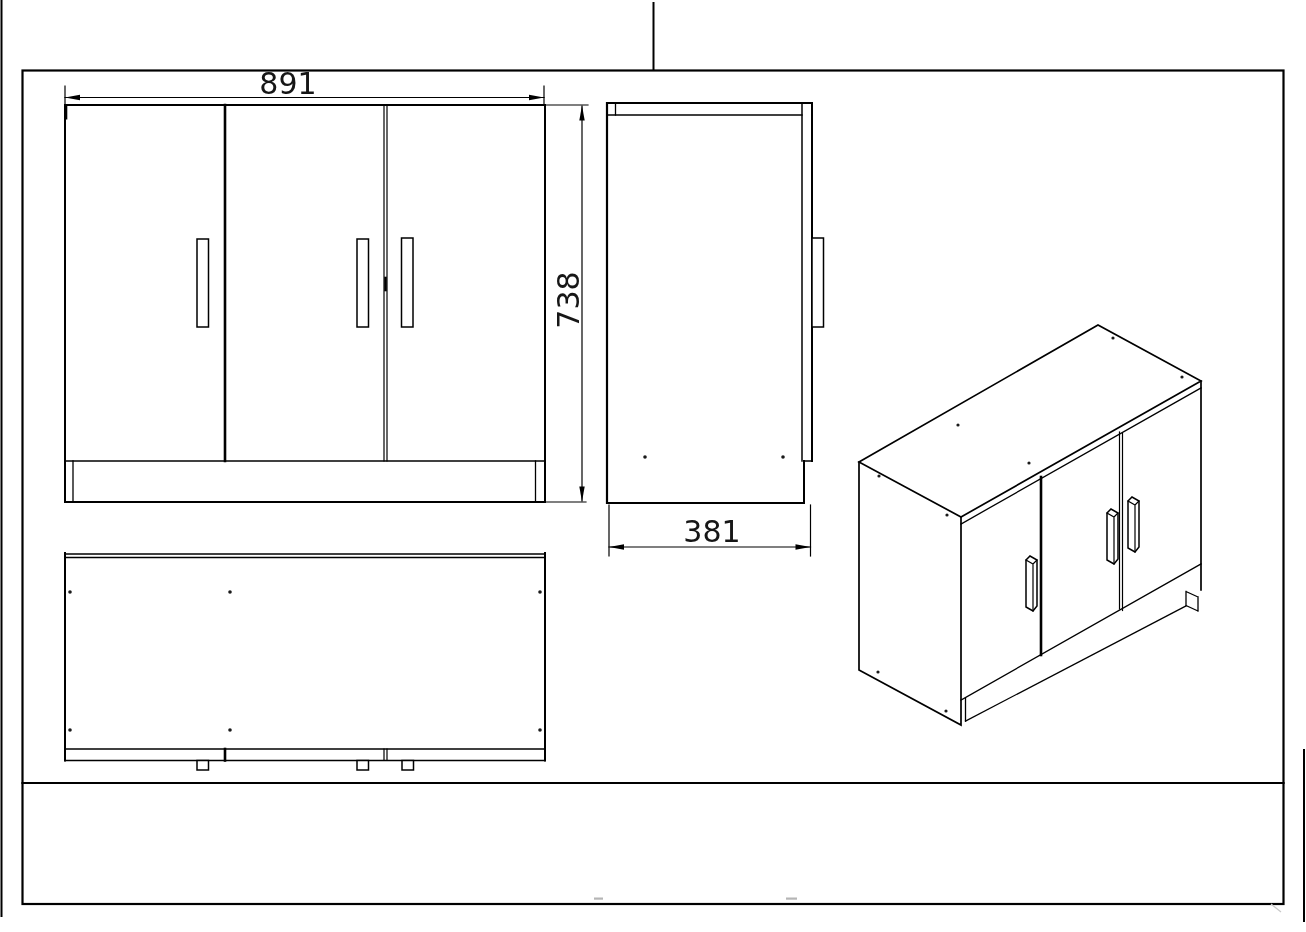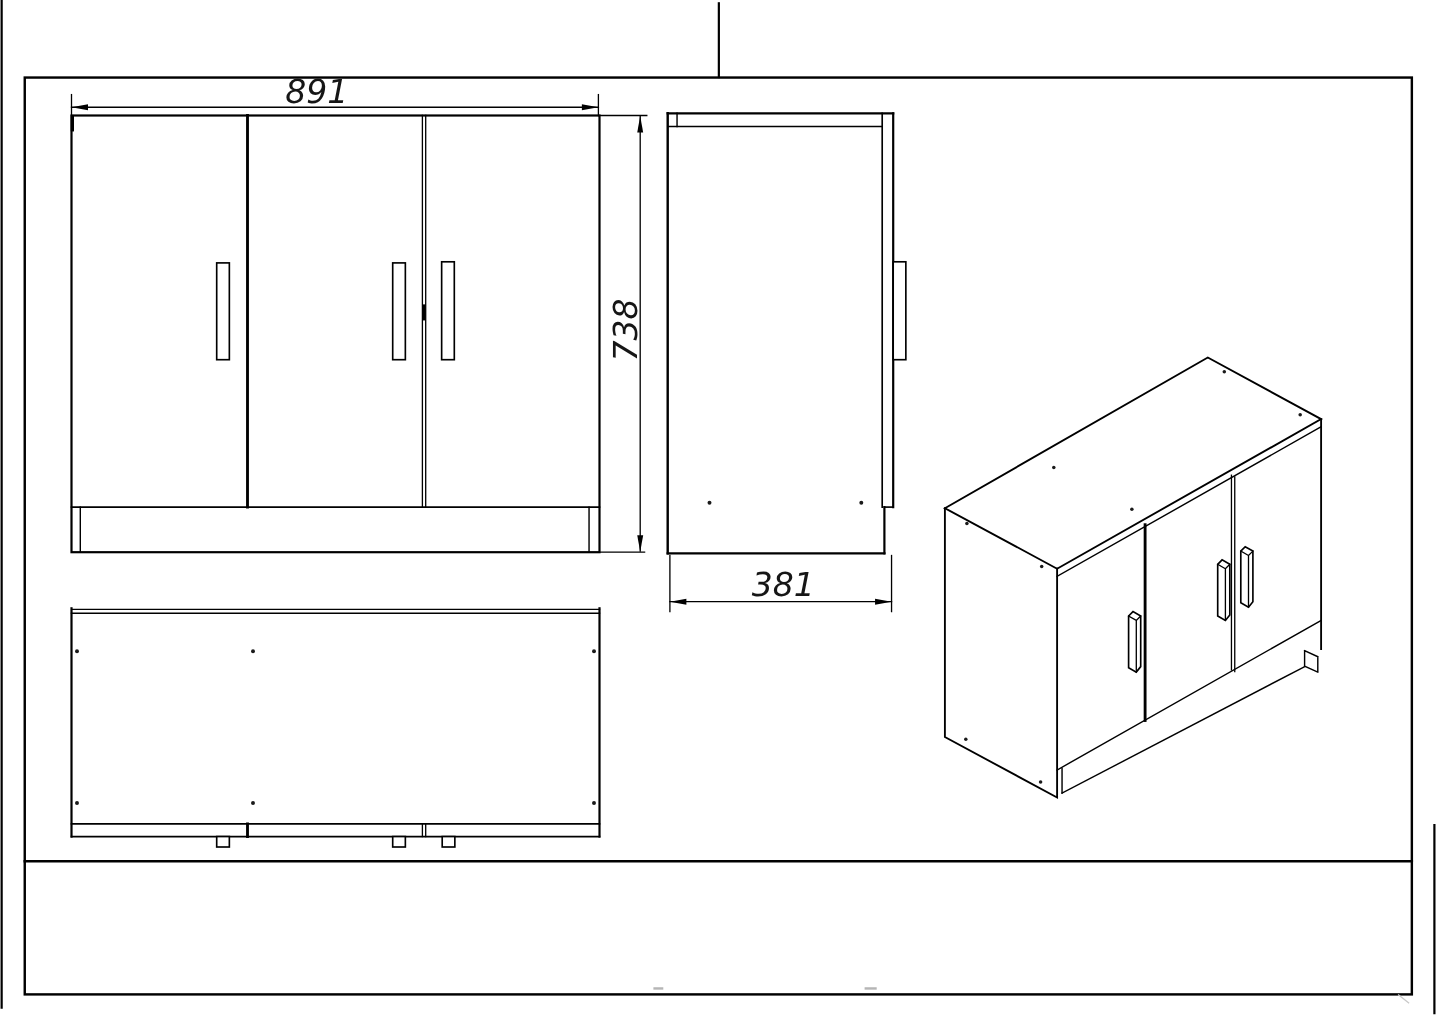--- a/index.html
+++ b/index.html
@@ -9,21 +9,20 @@
     height: 932px;
     background: #ffffff;
     overflow: hidden;
     font-family: "DejaVu Sans", sans-serif;
   }
   #sheet {
     position: relative;
     width: 1306px;
     height: 932px;
     background: #ffffff;
-    font-style: italic;
   }
   svg { display: block; }
   .ln   { stroke: #000000; fill: none; stroke-linecap: square; }
   .w1   { stroke-width: 1.2; }
   .w13  { stroke-width: 1.3; }
   .w15  { stroke-width: 1.5; }
   .w17  { stroke-width: 1.7; }
   .w2   { stroke-width: 2; }
   .w22  { stroke-width: 2.2; }
   .w26  { stroke-width: 2.6; }

